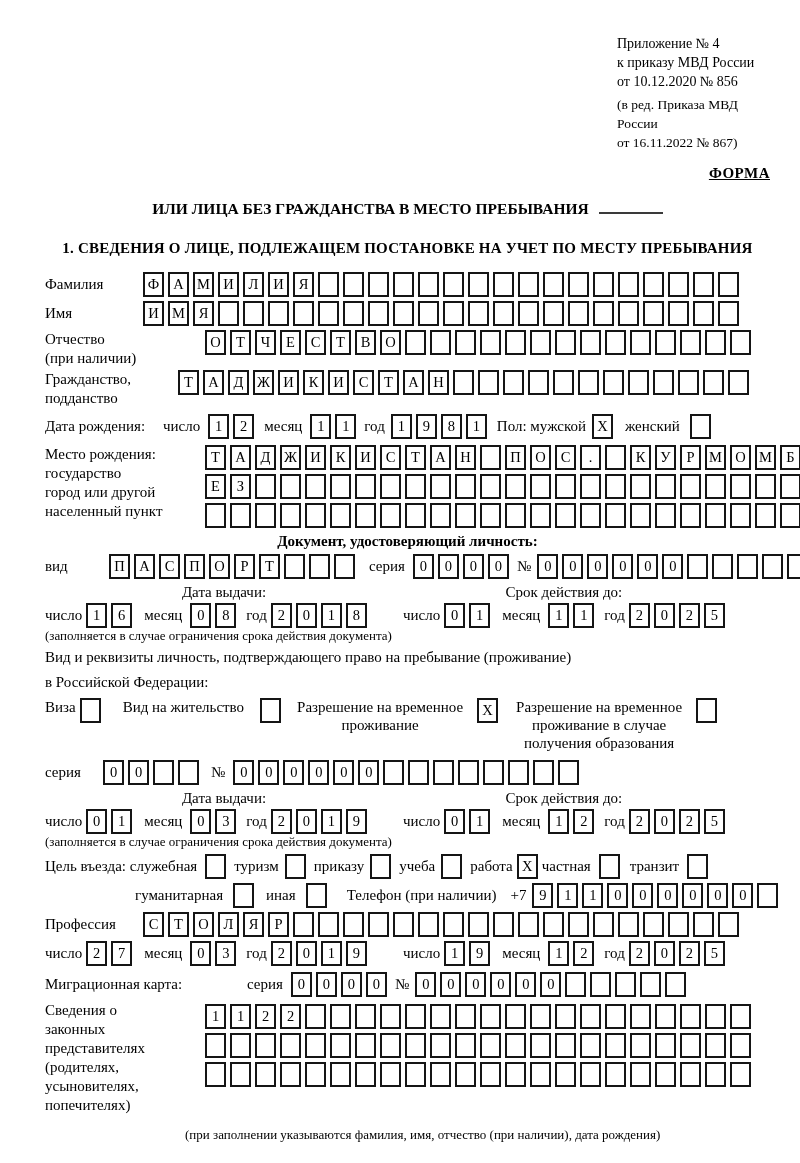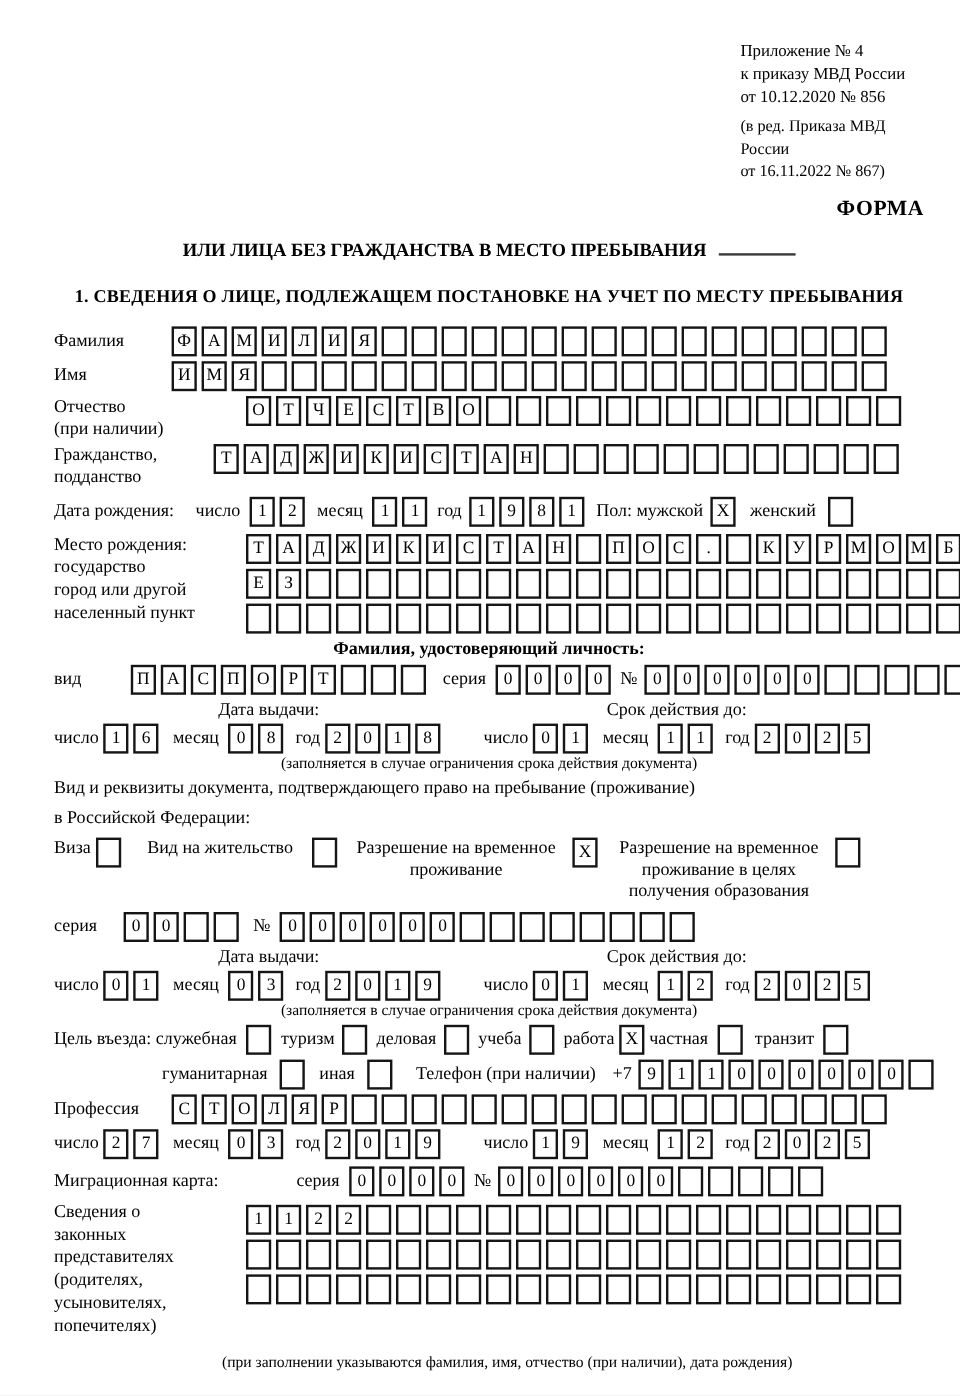--- a/index.html
+++ b/index.html
@@ -5,41 +5,41 @@
   html,body{margin:0;padding:0;background:#e8e8e8;}
   .page{
     width:800px;height:1163px;box-sizing:border-box;margin:0 auto;
     background:#ffffff;color:#000;
     font-family:"Liberation Serif","DejaVu Serif",serif;
     font-size:15px;line-height:19px;
     padding:34px 30px 10px 45px;overflow:hidden;position:relative;
   }
   .hdr{margin-left:572px;font-size:14px;line-height:19px;}
   .hdr2{margin-left:572px;font-size:13.5px;line-height:19px;margin-top:4px;}
-  .forma{text-align:right;font-weight:bold;font-size:18px;margin-top:12px;letter-spacing:.5px;}
+  .forma{text-align:right;font-weight:bold;font-size:15px;margin-top:12px;letter-spacing:.5px;text-decoration:underline;}
   .title{font-weight:bold;font-size:15.5px;text-align:center;line-height:24px;margin-top:14px;}
   .blank-line{display:inline-block;width:64px;border-bottom:2.5px solid #3a3a3a;height:14px;margin-left:10px;}
   .sec{font-weight:bold;font-size:15px;text-align:center;margin-top:18px;margin-bottom:14px;letter-spacing:.2px;}
   .row{display:flex;align-items:flex-start;margin-bottom:4px;}
   .lbl{padding-top:3px;flex:none;}
   .cells{display:flex;gap:4px;flex:none;}
   .cell{
     width:17px;height:21px;border:2px solid #151515;flex:none;
     display:flex;align-items:center;justify-content:center;
     font-size:14.5px;background:#fff;
   }
   .stack{display:flex;flex-direction:column;gap:4px;}
   .mlbl{flex:none;display:flex;flex-direction:column;}
   .center-b{font-weight:bold;text-align:center;margin:4px 0 3px 0;}
   .dline{display:flex;align-items:flex-start;}
   .dline .dlbl{padding-top:3px;}
   .daterow{display:flex;margin-top:2px;}
   .datecol{display:flex;flex-direction:column;}
   .datelbl{text-align:center;margin-bottom:1px;}
-  .note-right{font-size:13px;text-align:center;line-height:16px;margin-bottom:4px;}
+  .note-right{font-size:13px;text-align:left;line-height:16px;margin-bottom:4px;}
   .plain{margin-top:4px;}
   .permit-row{display:flex;align-items:flex-start;margin-top:6px;margin-bottom:8px;}
   .pcol{text-align:center;line-height:18px;flex:none;}
   .chk{padding-top:0;}
   .note-center{font-size:13px;line-height:16px;margin-left:140px;margin-top:2px;}
 </style>
 </head>
 <body>
 
 <div class="page">
@@ -295,21 +295,21 @@
           <span class="cell"></span>
           <span class="cell"></span>
           <span class="cell"></span>
           <span class="cell"></span>
           <span class="cell"></span>
           <span class="cell"></span>
         </span>
     </span>
   </div>
 
-  <div class="center-b">Фамилия, удостоверяющий личность:</div>
+  <div class="center-b">Документ, удостоверяющий личность:</div>
 
   <div class="row">
     <span class="lbl" style="width:64px">вид</span>
     <span class="cells">
         <span class="cell">П</span>
         <span class="cell">А</span>
         <span class="cell">С</span>
         <span class="cell">П</span>
         <span class="cell">О</span>
         <span class="cell">Р</span>
@@ -382,42 +382,42 @@
             <span class="cell">2</span>
             <span class="cell">0</span>
             <span class="cell">2</span>
             <span class="cell">5</span>
           </span>
       </div>
     </div>
   </div>
   <div class="note-right">(заполняется в случае ограничения срока действия документа)</div>
 
-  <div class="plain">Вид и реквизиты документа, подтверждающего право на пребывание (проживание)</div>
+  <div class="plain">Вид и реквизиты личность, подтверждающего право на пребывание (проживание)</div>
   <div class="plain" style="margin-top:6px">в Российской Федерации:</div>
 
   <div class="permit-row">
     <span class="pcol">Виза</span>
     <span class="cells chk" style="margin-left:4px">
         <span class="cell"></span>
       </span>
     <span class="pcol" style="margin-left:22px">Вид на жительство</span>
     <span class="cells chk" style="margin-left:16px">
         <span class="cell"></span>
       </span>
     <span class="pcol" style="margin-left:16px">
       <span>Разрешение на временное</span><br>
       <span>проживание</span>
     </span>
     <span class="cells chk" style="margin-left:14px">
         <span class="cell">X</span>
       </span>
     <span class="pcol" style="margin-left:18px">
       <span>Разрешение на временное</span><br>
-      <span>проживание в целях</span><br>
+      <span>проживание в случае</span><br>
       <span>получения образования</span>
     </span>
     <span class="cells chk" style="margin-left:14px">
         <span class="cell"></span>
       </span>
   </div>
 
   <div class="row" style="margin-top:2px">
     <span class="lbl" style="width:58px">серия</span>
     <span class="cells">
@@ -495,21 +495,21 @@
 
   <div class="row" style="margin-top:2px">
     <span class="lbl" style="margin-right:8px">Цель въезда: служебная</span>
     <span class="cells">
         <span class="cell"></span>
       </span>
     <span class="lbl" style="margin:3px 6px 0 8px;padding-top:0">туризм</span>
     <span class="cells">
         <span class="cell"></span>
       </span>
-    <span class="lbl" style="margin:3px 6px 0 8px;padding-top:0">деловая</span>
+    <span class="lbl" style="margin:3px 6px 0 8px;padding-top:0">приказу</span>
     <span class="cells">
         <span class="cell"></span>
       </span>
     <span class="lbl" style="margin:3px 6px 0 8px;padding-top:0">учеба</span>
     <span class="cells">
         <span class="cell"></span>
       </span>
     <span class="lbl" style="margin:3px 4px 0 8px;padding-top:0">работа</span>
     <span class="cells">
         <span class="cell">X</span>

